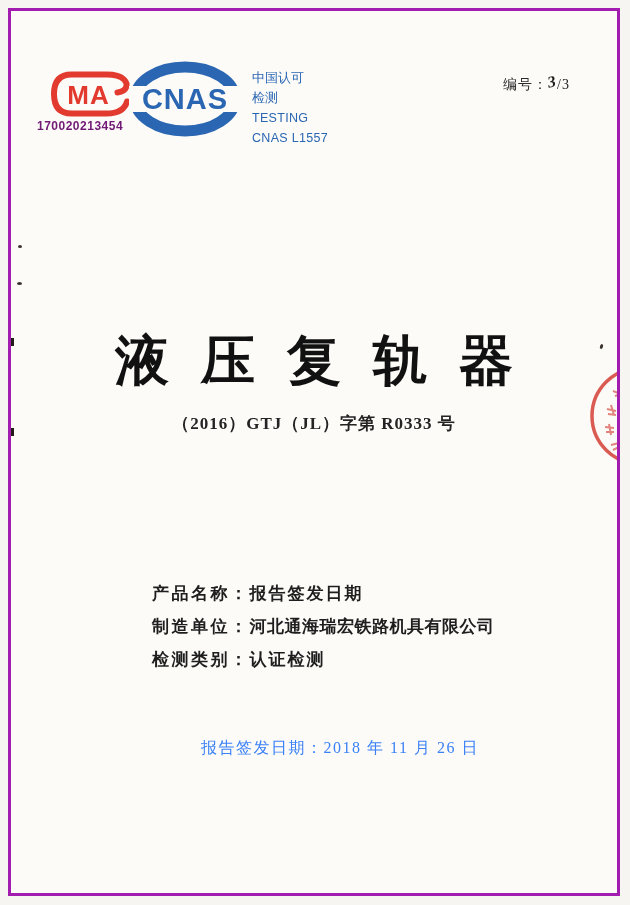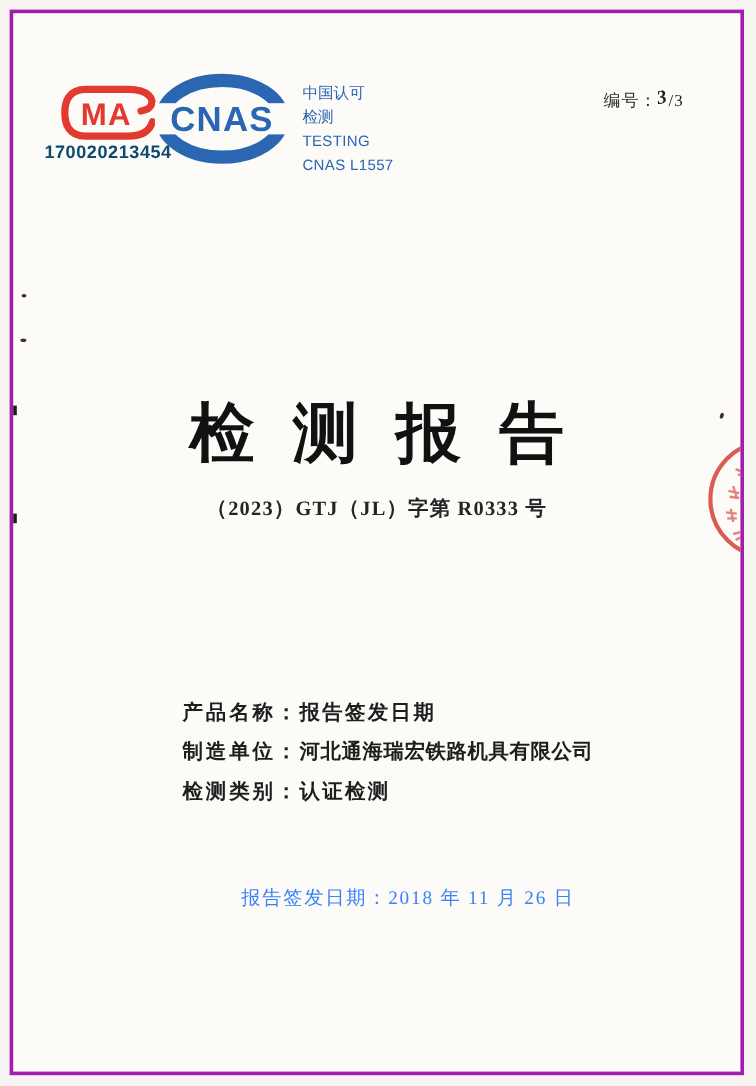--- a/index.html
+++ b/index.html
@@ -15,22 +15,22 @@
     width:612px; height:888px;
     background:#fcfbf8;
     border:3px solid #a21caf;
     overflow:hidden;
   }
   
   .cma-logo { position:absolute; left:33px; top:58px; width:96px; height:50px; }
   .cma-number {
     position:absolute; left:26px; top:108px; width:120px;
     font-family:"Liberation Sans", sans-serif;
-    font-weight:bold; font-size:15px; letter-spacing:0.5px;
-    color:#0c4a6e;
+    font-weight:bold; font-size:12px; letter-spacing:0.5px;
+    color:#701a75;
   }
   .cnas-logo { position:absolute; left:118px; top:48px; width:112px; height:80px; }
   .cnas-caption {
     position:absolute; left:241px; top:57px;
     font-family:"Liberation Sans", sans-serif;
     color:#2a66b2; font-weight:normal;
     font-size:13px; line-height:20px;
   }
   .cnas-caption .en { font-size:12.5px; letter-spacing:0.3px; }
   .serial {
@@ -100,23 +100,23 @@
       <div>检测</div>
       <div class="en">TESTING</div>
       <div class="en">CNAS L1557</div>
     </div>
 
     <div class="serial">
       <span>编号：</span><span class="hand">3</span><span class="rest">/3</span>
     </div>
 
 
-    <div class="report-title">检测报告</div>
+    <div class="report-title">液压复轨器</div>
 
-    <div class="report-no">（2023）GTJ（JL）字第 R0333 号</div>
+    <div class="report-no">（2016）GTJ（JL）字第 R0333 号</div>
 
     <div class="fields">
       <div class="field-row">
         <span class="field-label">产品名称：</span><span class="field-value">报告签发日期</span>
       </div>
       <div class="field-row wide">
         <span class="field-label">制造单位：</span><span class="field-value">河北通海瑞宏铁路机具有限公司</span>
       </div>
       <div class="field-row">
         <span class="field-label">检测类别：</span><span class="field-value">认证检测</span>

